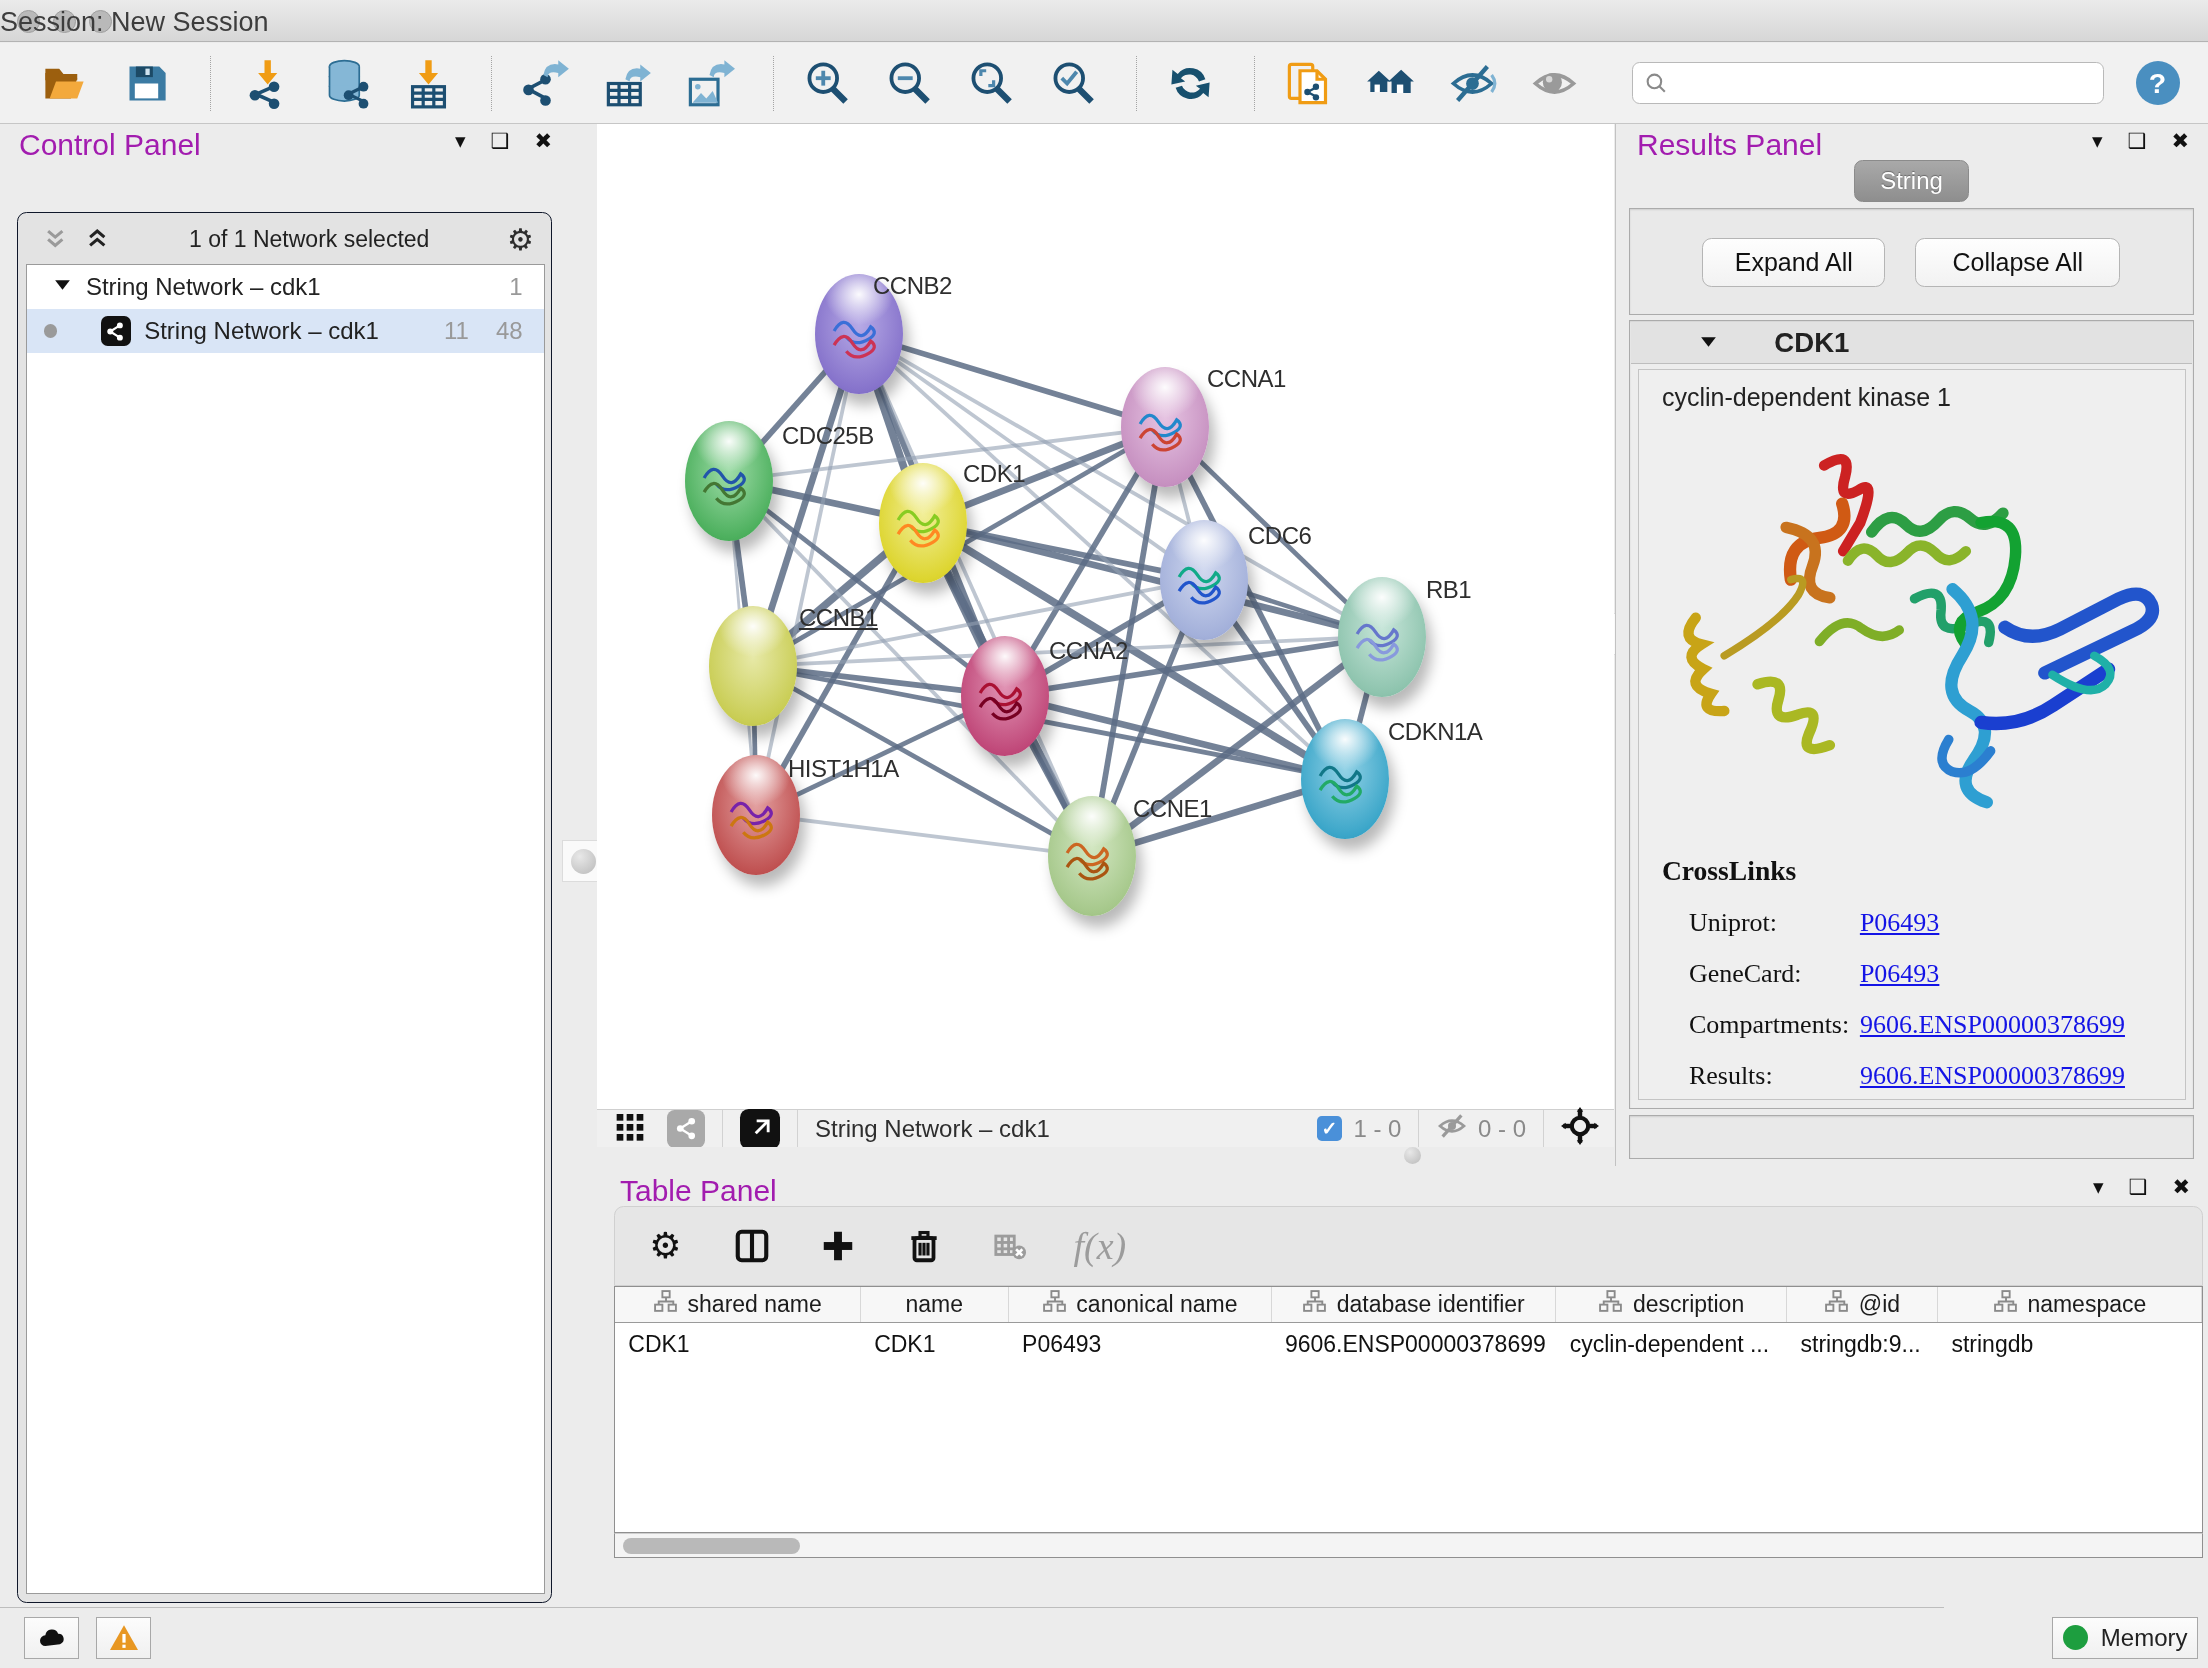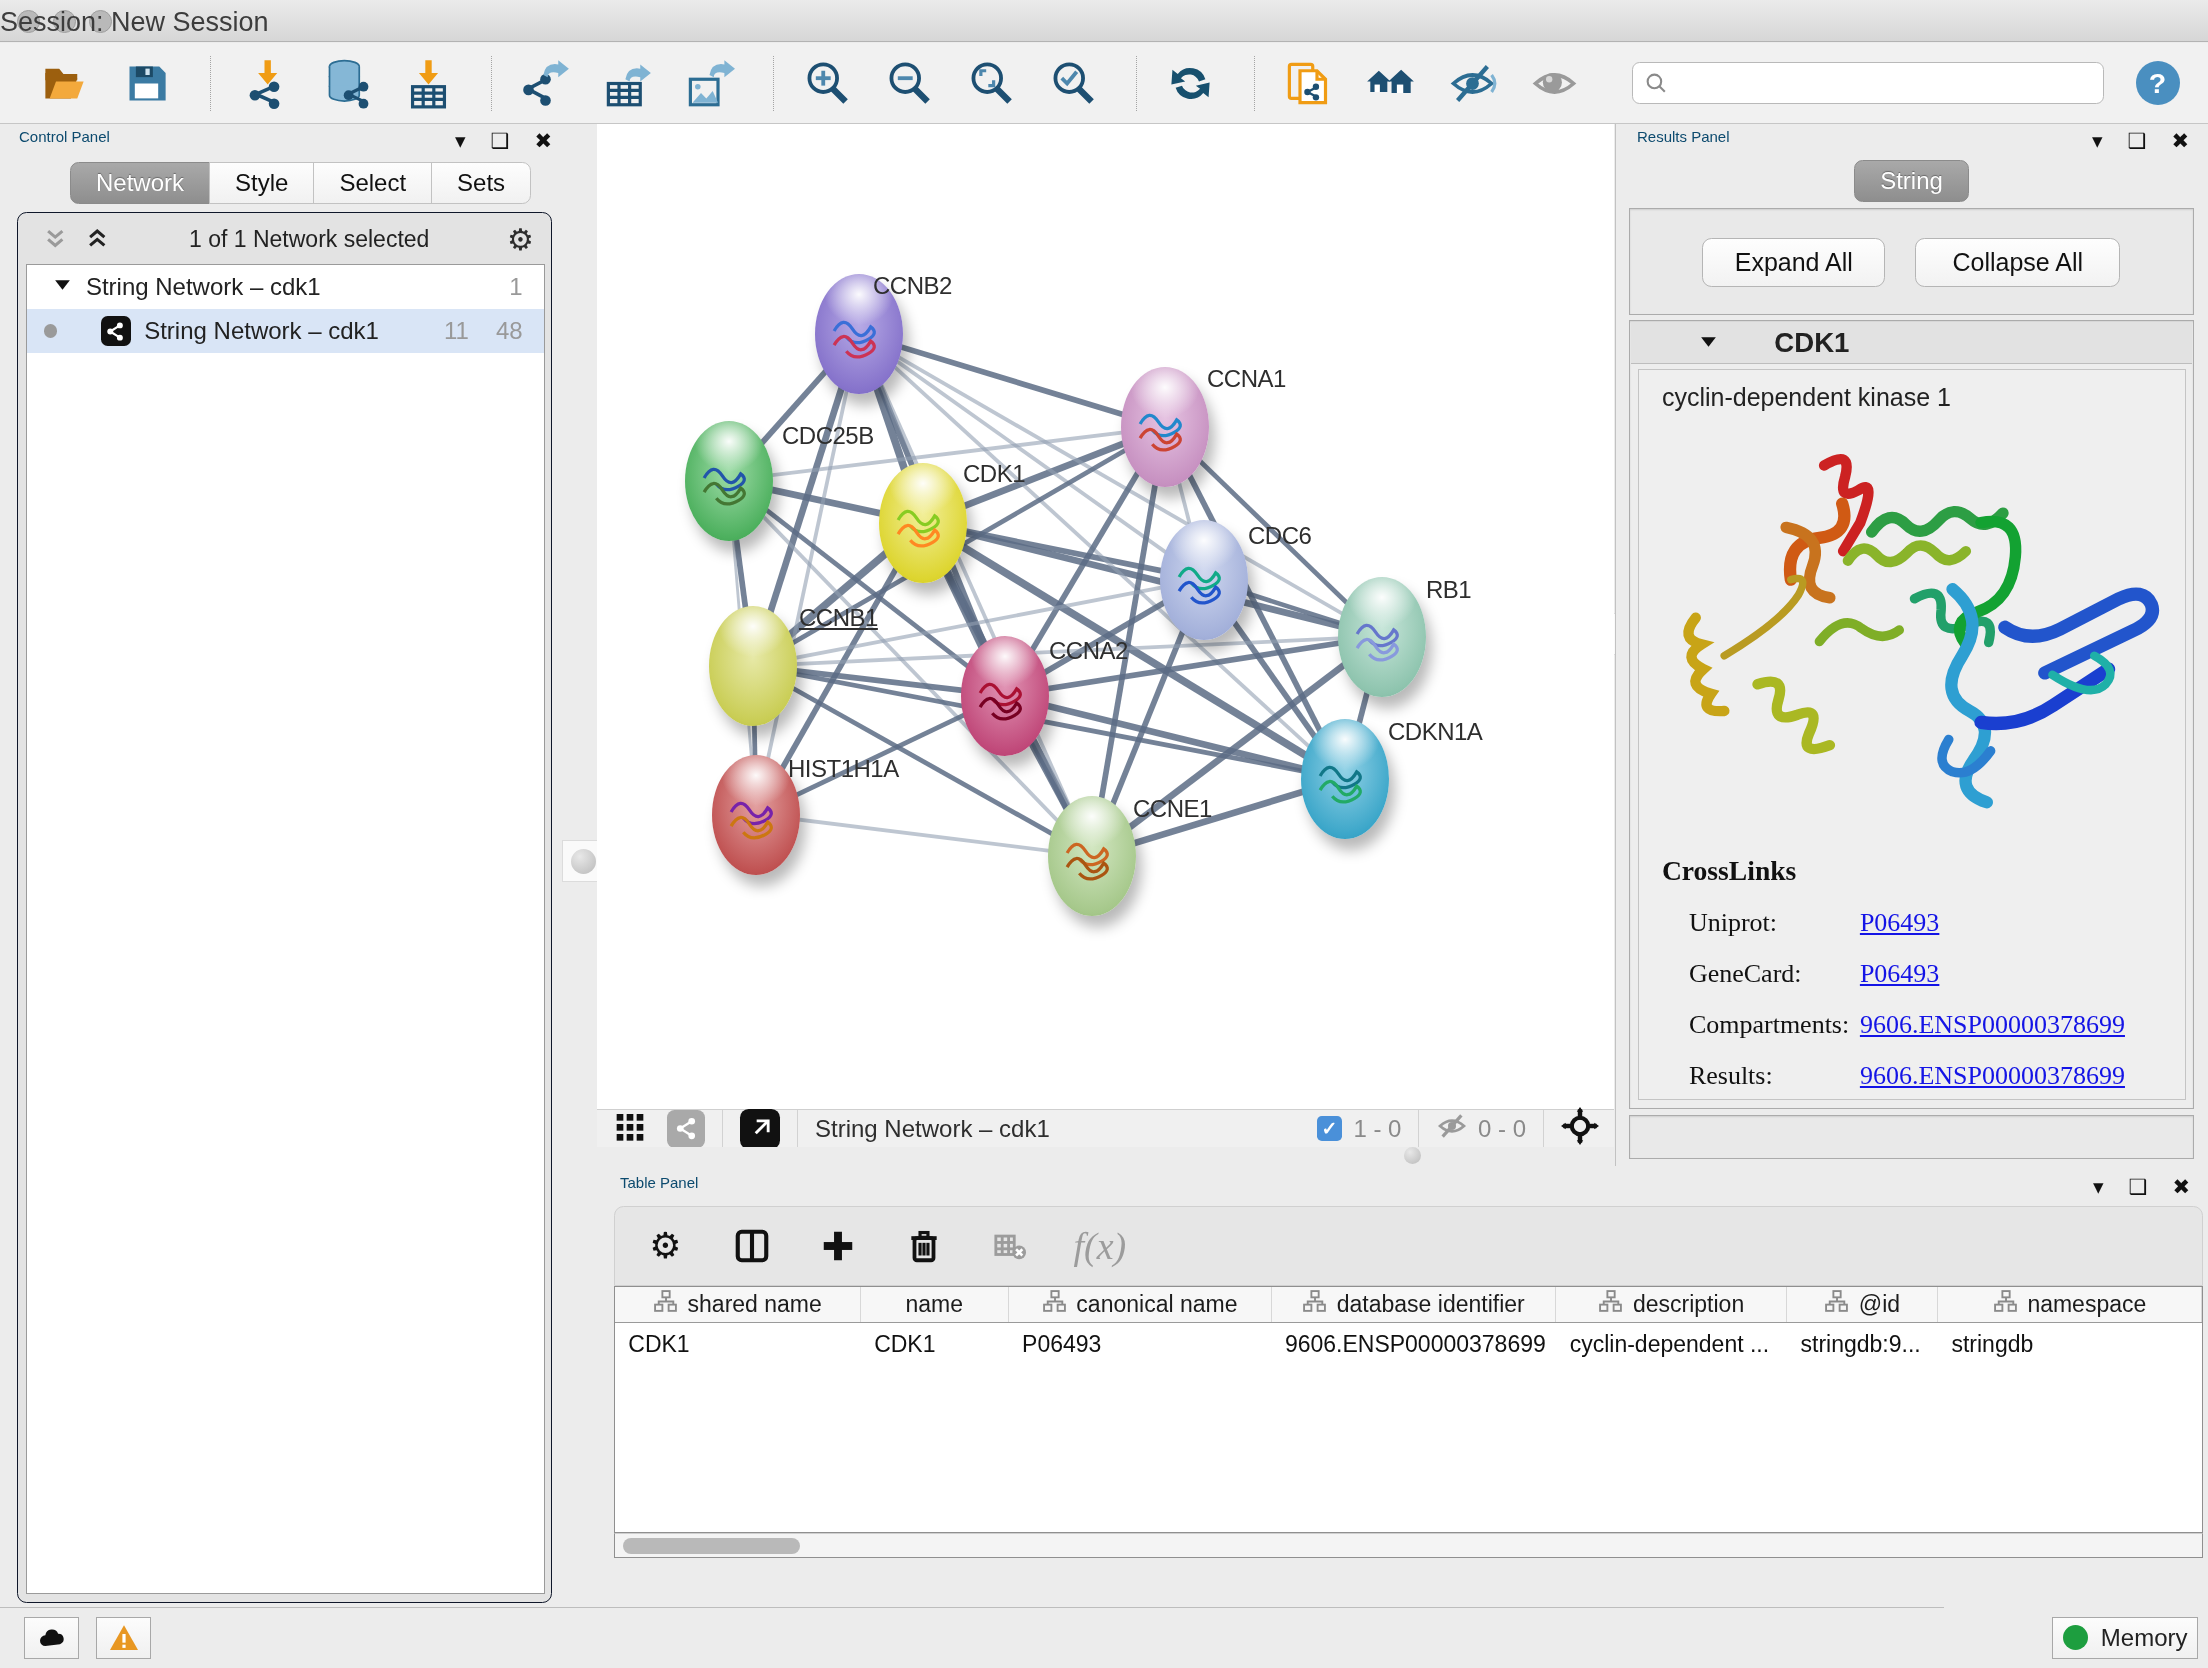--- a/index.html
+++ b/index.html
@@ -25,21 +25,21 @@
   .tbsep{width:0;height:55px;border-left:1.9px dotted #a4a4a4;margin:0 25px 0 9.5px;}
   .searchbox{margin-left:auto;width:472px;height:42px;background:#fff;border:1px solid #b9b9b9;
     border-radius:7.6px;display:flex;align-items:center;padding:0 11.4px;}
   .searchbox input{border:none;outline:none;flex:1;font-size:23px;margin-left:9.5px;
     font-family:"Liberation Sans",sans-serif;background:transparent;}
   .helpbtn{width:44px;height:44px;border-radius:50%;background:#4a8fc0;color:#fff;
     font-weight:bold;font-size:28.5px;display:flex;align-items:center;justify-content:center;
     margin-left:32px;cursor:pointer;}
 
   
-  .panelhead{font-size:15px;color:#0c4a6e;}
+  .panelhead{font-size:30px;color:#a21caf;}
   .phicons{display:flex;align-items:center;gap:25px;}
   .phicons .ic{font-size:21px;color:#111;cursor:pointer;line-height:1;}
   .tabbtn{height:42px;padding:0 25px;background:linear-gradient(#fdfdfd,#f1f1f1);
     border:1px solid #c2c2c2;font-size:24px;display:inline-flex;align-items:center;
     justify-content:center;cursor:pointer;margin-left:-1px;color:#111;}
   .tabbtn.first{border-radius:8.6px 0 0 8.6px;margin-left:0;}
   .tabbtn.last{border-radius:0 8.6px 8.6px 0;}
   .tabbtn.only{border-radius:8.6px;}
   .tabbtn.active{background:linear-gradient(#a9a9a9,#8e8e8e);color:#fff;
     text-shadow:0 -1px 1px rgba(0,0,0,.35);border-color:#8b8b8b;}
@@ -306,23 +306,20 @@
   </div>
 
   <div class="ctrlpanel">
     <div class="abs" style="left:19px;top:3.8px">
       <span class="panelhead">Control Panel</span>
     </div>
     <div class="abs phicons" style="right:17px;top:5.7px">
       <span class="ic">▾</span>
       <span class="ic">❑</span>
       <span class="ic">✖</span>
-    </div>
-    <div class="abs" style="left:70px;top:38px">
-      <span class="tabbtn first active">Network</span><span class="tabbtn">Style</span><span class="tabbtn">Select</span><span class="tabbtn last">Sets</span>
     </div>
     <div class="subpanel">
       <div class="nettoolrow">
         <span style="margin-left:23px">
           <svg width="28.5" height="28.5" viewBox="0 0 24 24">
               <polyline points="6,6 12,11 18,6" fill="none" stroke="#9a9a9a" stroke-width="2.6"></polyline>
               <polyline points="6,13 12,18 18,13" fill="none" stroke="#9a9a9a" stroke-width="2.6"></polyline>
             </svg>
         </span>
         <span style="margin-left:13.3px">

